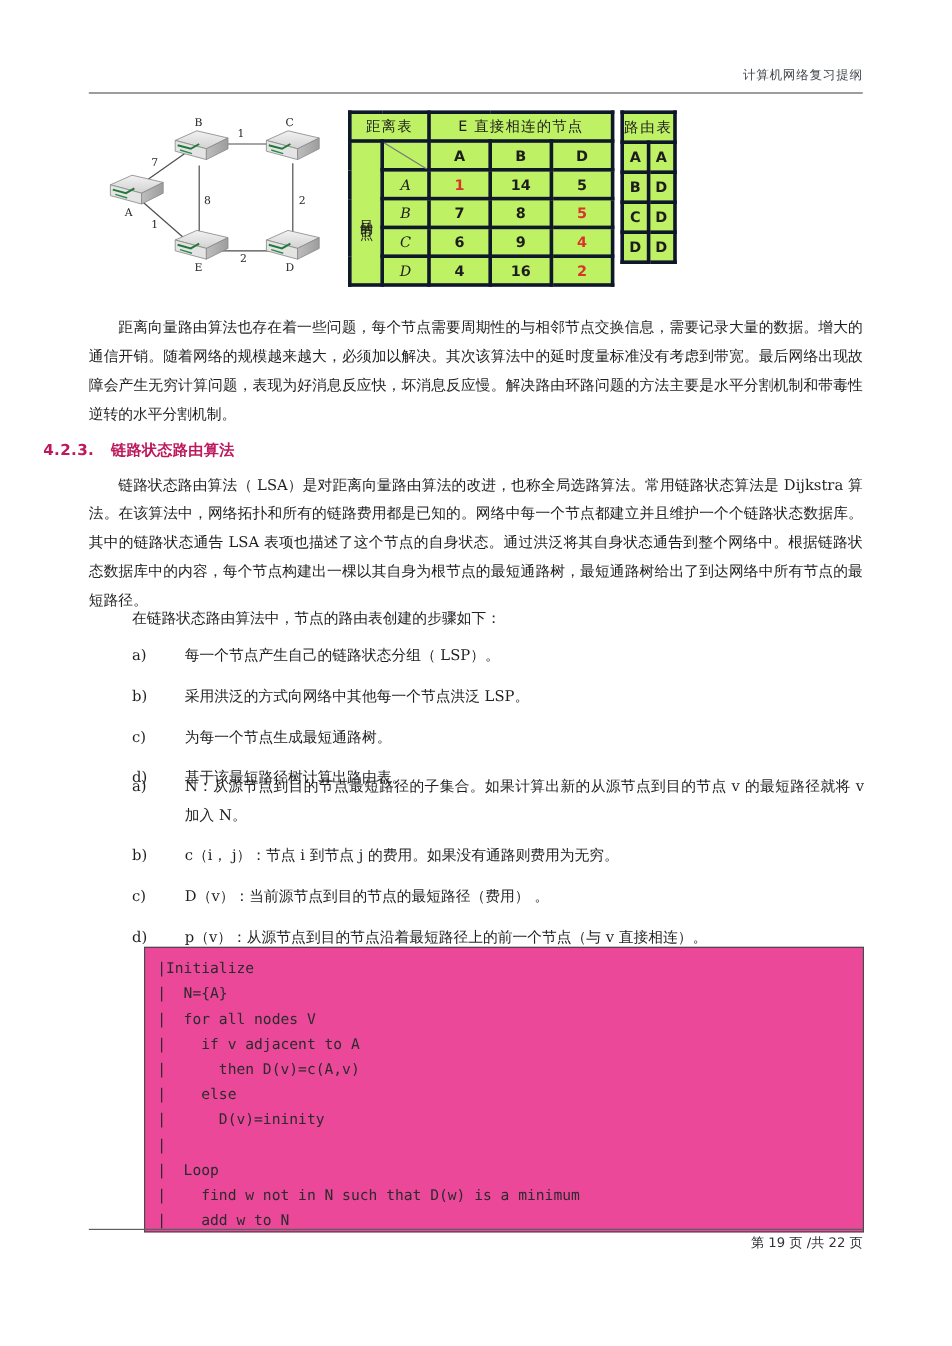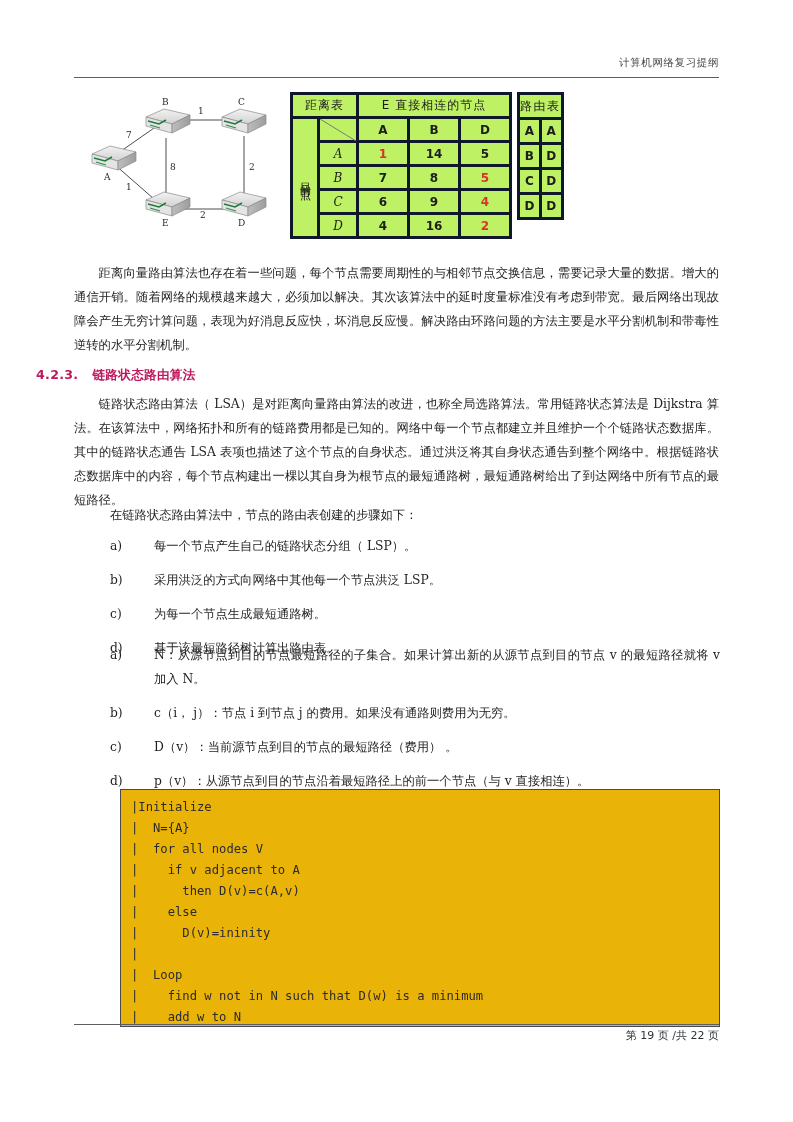--- a/index.html
+++ b/index.html
@@ -187,21 +187,21 @@
   .lead-line.sans { font-family: "DejaVu Sans", sans-serif; font-size: 12px; }
 
   
   .code-block {
     position: absolute;
     left: 120px;
     top: 789px;
     width: 600px;
     box-sizing: border-box;
     border: 1px solid #4a4a4d;
-    background: #eab308;
+    background: #ec4899;
     padding: 7px 10px 4px 10px;
     font-family: "DejaVu Sans Mono", monospace;
     font-size: 12.2px;
     line-height: 21px;
     color: #2b2b2e;
     white-space: pre;
     overflow: hidden;
     height: 238px;
   }
 

